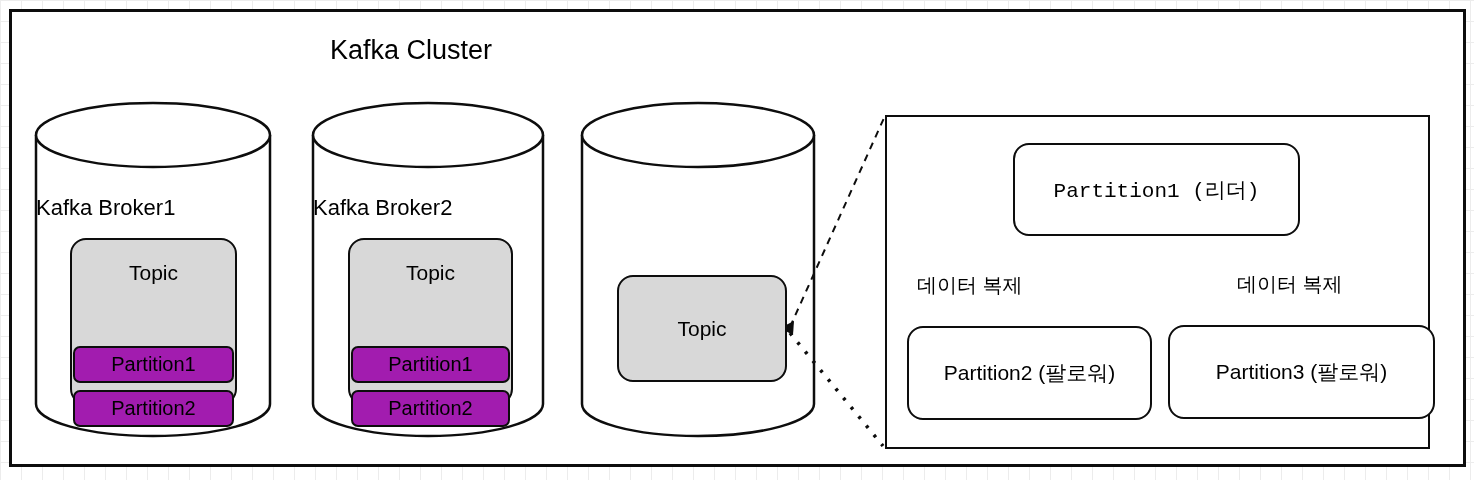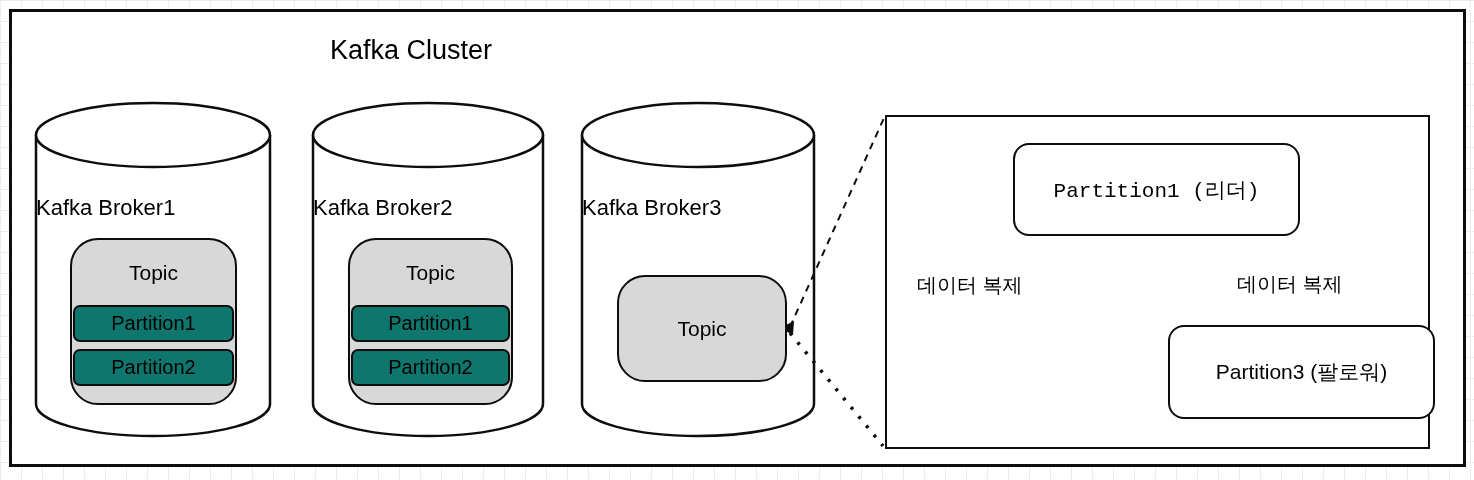--- a/index.html
+++ b/index.html
@@ -15,28 +15,28 @@
   .main-box{
     position:absolute;left:9px;top:9px;width:1451px;height:452px;
     background:#fff;border:3px solid #0d0d0d;z-index:1;
   }
   .overlay{position:absolute;left:0;top:0;width:1474px;height:480px;z-index:2;pointer-events:none;}
   .label{position:absolute;z-index:3;text-align:left;white-space:nowrap;}
   .title{left:330px;top:35px;width:196px;font-size:27px;}
   .broker-label{font-size:22px;top:195px;}
   .topic-box{
     position:absolute;z-index:3;background:#d8d8d8;border:2px solid #0d0d0d;
-    border-radius:28px;box-sizing:border-box;text-decoration:underline;
+    border-radius:16px;box-sizing:border-box;text-decoration:underline;
   }
   .topic-title{position:absolute;left:0;right:0;top:0;height:62px;line-height:66px;
     text-align:center;font-size:21px;}
   .part-row{
-    position:absolute;left:1px;right:1px;height:37px;background:#0f766e;
+    position:absolute;left:1px;right:1px;height:37px;background:#a21caf;
     border:2px solid #0d0d0d;border-radius:7px;box-sizing:border-box;
-    text-align:center;font-size:20px;line-height:33px;
+    text-align:center;font-size:20px;line-height:33px;margin-top:41px;
   }
   .topic-solo .topic-title{height:100%;line-height:103px;}
   .panel{
     position:absolute;left:885px;top:115px;width:545px;height:334px;
     background:#fff;border:2px solid #0d0d0d;box-sizing:border-box;z-index:3;
   }
   .node{
     position:absolute;background:#fff;border:2px solid #0d0d0d;border-radius:16px;
     box-sizing:border-box;display:flex;align-items:center;justify-content:center;
     font-size:21px;
@@ -82,38 +82,38 @@
     <path d="M780,328 L794,321 L793,335 z" fill="#0d0d0d"></path>
 
     <line x1="1155" y1="237" x2="1034" y2="319" stroke="#0d0d0d" stroke-width="2.5" marker-end="url(#arrow)"></line>
     <line x1="1155" y1="237" x2="1274" y2="320" stroke="#0d0d0d" stroke-width="2.5" marker-end="url(#arrow)"></line>
   </svg>
 
   <div class="label title">Kafka Cluster</div>
 
   <div class="label broker-label" style="left:36px;width:210px;">Kafka Broker1</div>
   <div class="label broker-label" style="left:313px;width:277px;">Kafka Broker2</div>
-  <div class="label broker-label" style="left:582px;width:232px;">Kafka Broker3</div>
 
   <div class="topic-box" style="left:70px;top:238px;width:167px;height:167px;">
     <div class="topic-title">Topic</div>
     <div class="part-row" style="top:65px;">Partition1</div>
     <div class="part-row" style="top:109px;">Partition2</div>
   </div>
 
   <div class="topic-box" style="left:348px;top:238px;width:165px;height:167px;">
     <div class="topic-title">Topic</div>
     <div class="part-row" style="top:65px;">Partition1</div>
     <div class="part-row" style="top:109px;">Partition2</div>
   </div>
 
   <div class="topic-box topic-solo" style="left:617px;top:275px;width:170px;height:107px;">
     <div class="topic-title">Topic</div>
   </div>
 
   <div class="panel">
     <div class="node node-leader">Partition1 (리더)</div>
+    <div class="node node-f1">Partition2 (팔로워)</div>
     <div class="node node-f2">Partition3 (팔로워)</div>
     <div class="repl-label repl-left">데이터 복제</div>
     <div class="repl-label repl-right">데이터 복제</div>
   </div>
 
 </div>
 
 </body></html>

